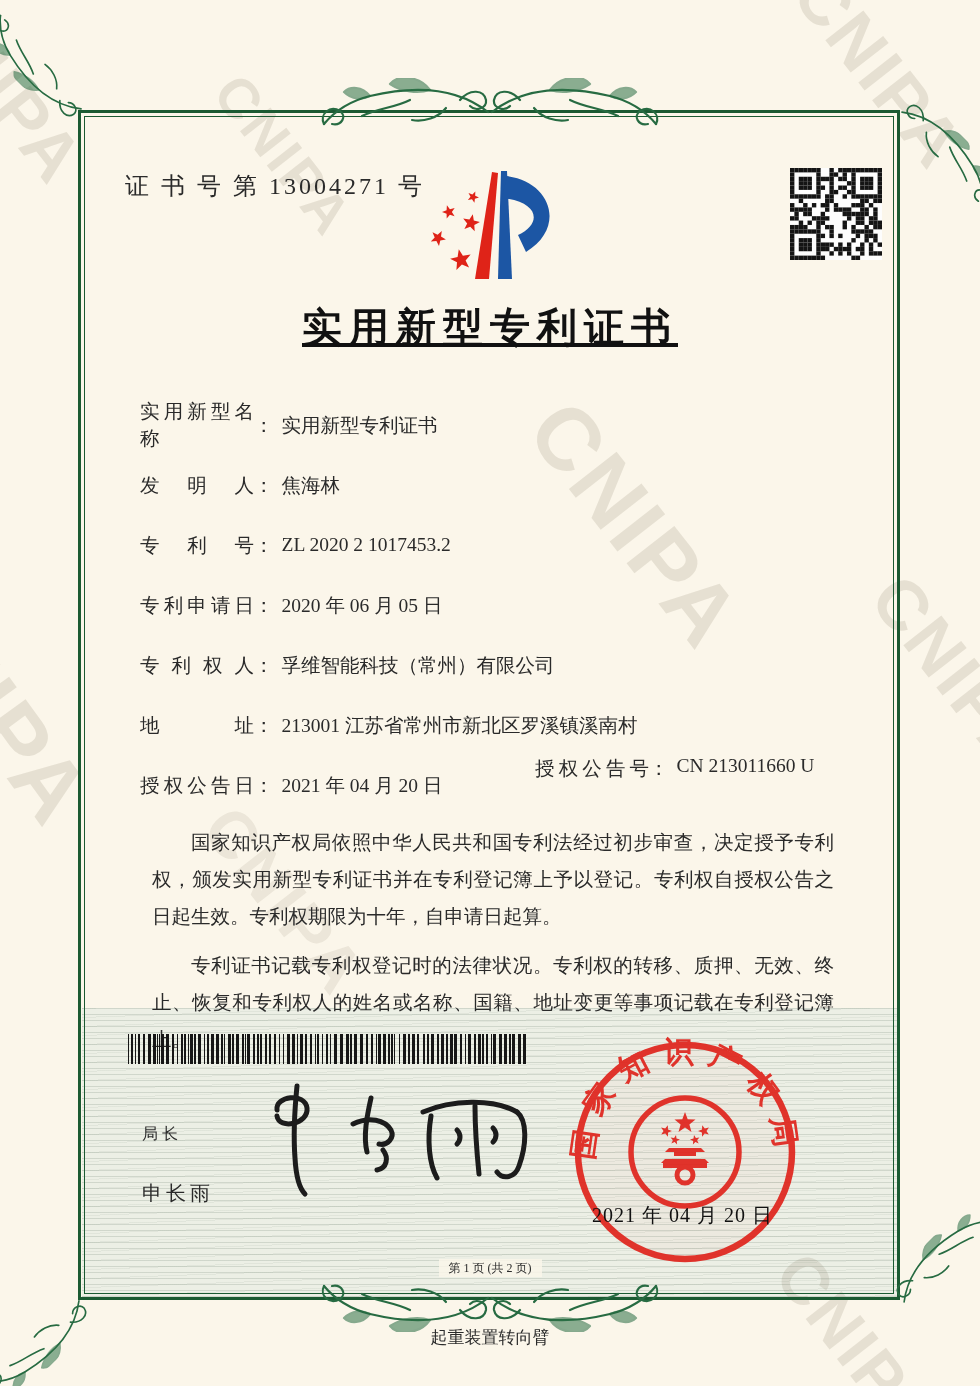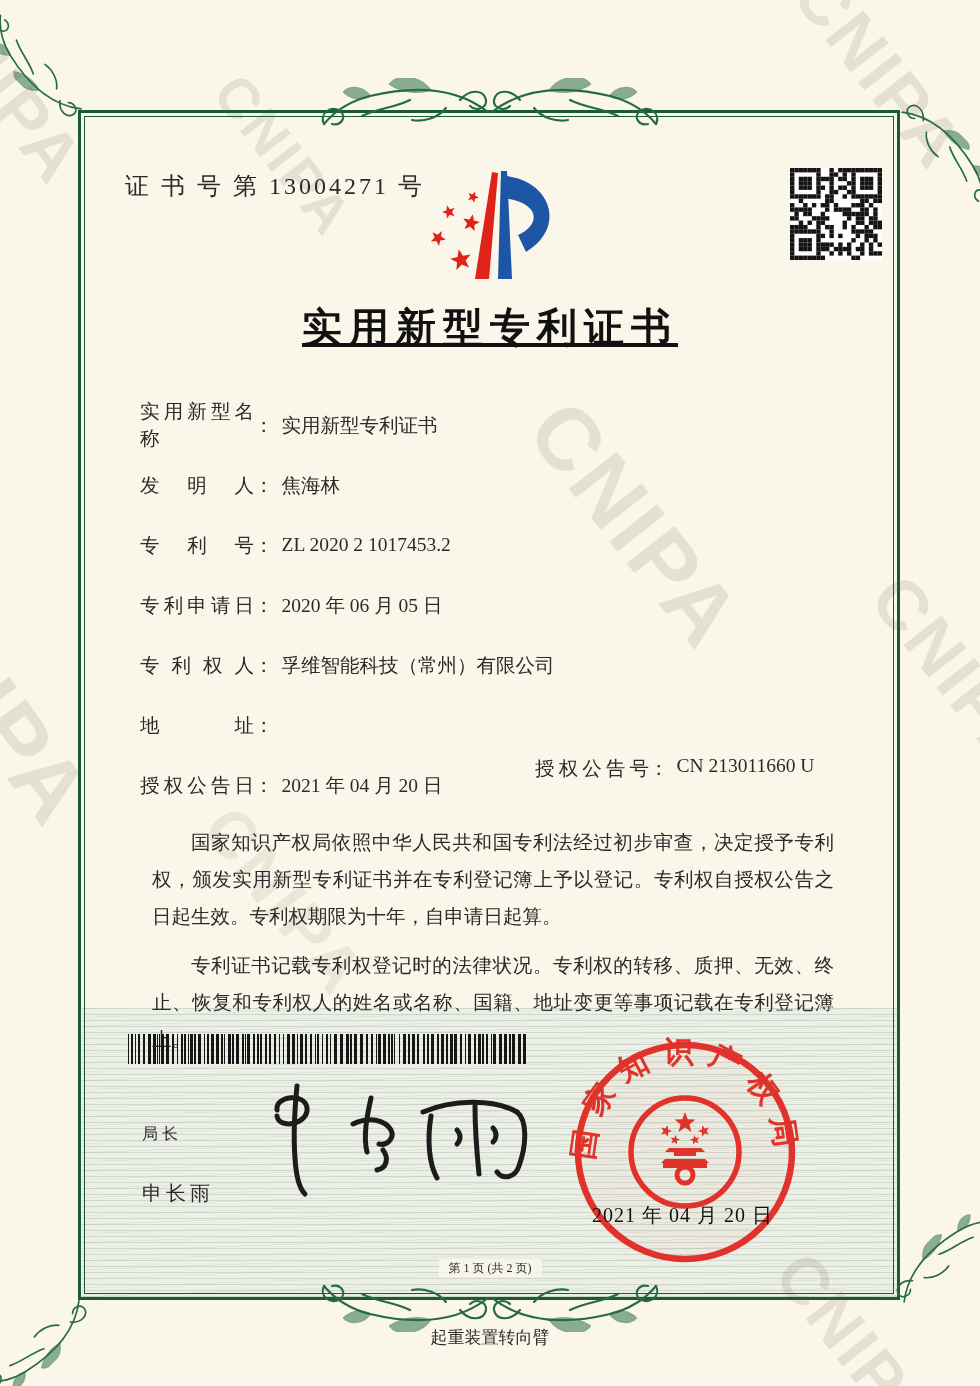--- a/index.html
+++ b/index.html
@@ -399,20 +399,21 @@
       <span class="field-value">2020 年 06 月 05 日</span>
   </div>
   <div class="field-row">
     <span class="field-label">专利权人</span>
       <span class="field-colon">：</span>
       <span class="field-value">孚维智能科技（常州）有限公司</span>
   </div>
   <div class="field-row">
     <span class="field-label">地址</span>
       <span class="field-colon">：</span>
+      <span class="field-value">213001 江苏省常州市新北区罗溪镇溪南村</span>
   </div>
   <div class="field-row">
     <span class="field-label">授权公告日</span>
       <span class="field-colon">：</span>
       <span class="field-value">2021 年 04 月 20 日</span>
     <span class="grant-second">
       <span class="field-label">授权公告号</span>
         <span class="field-colon">：</span>
         <span class="field-value">CN 213011660 U</span>
     </span>

